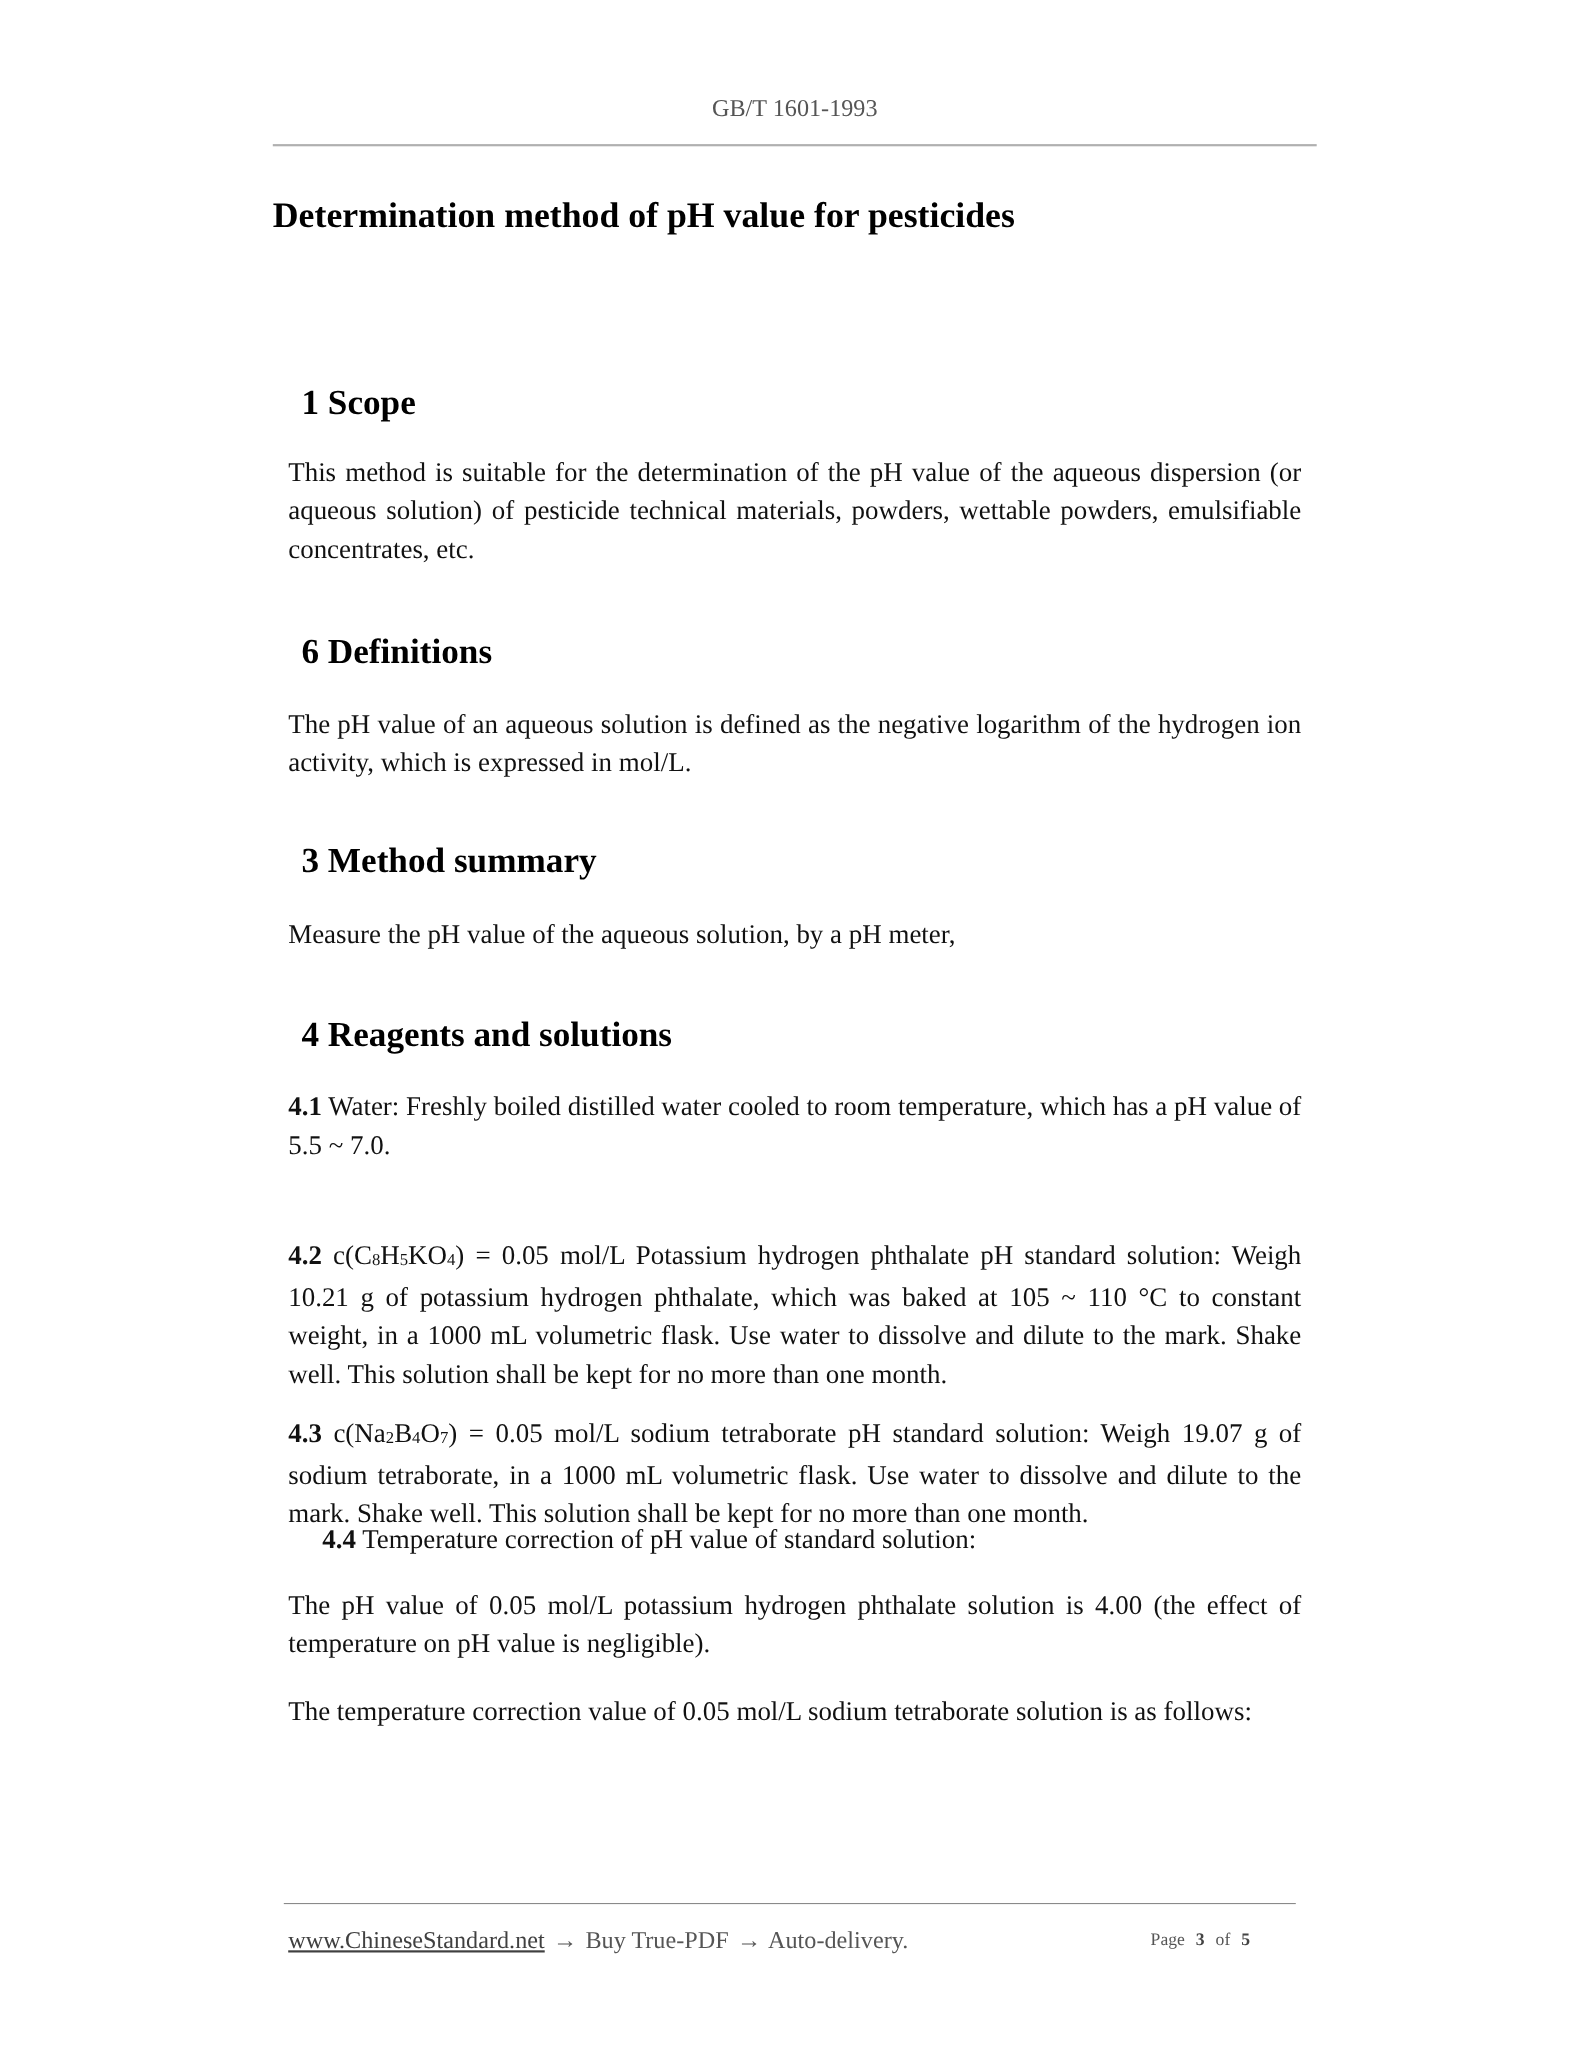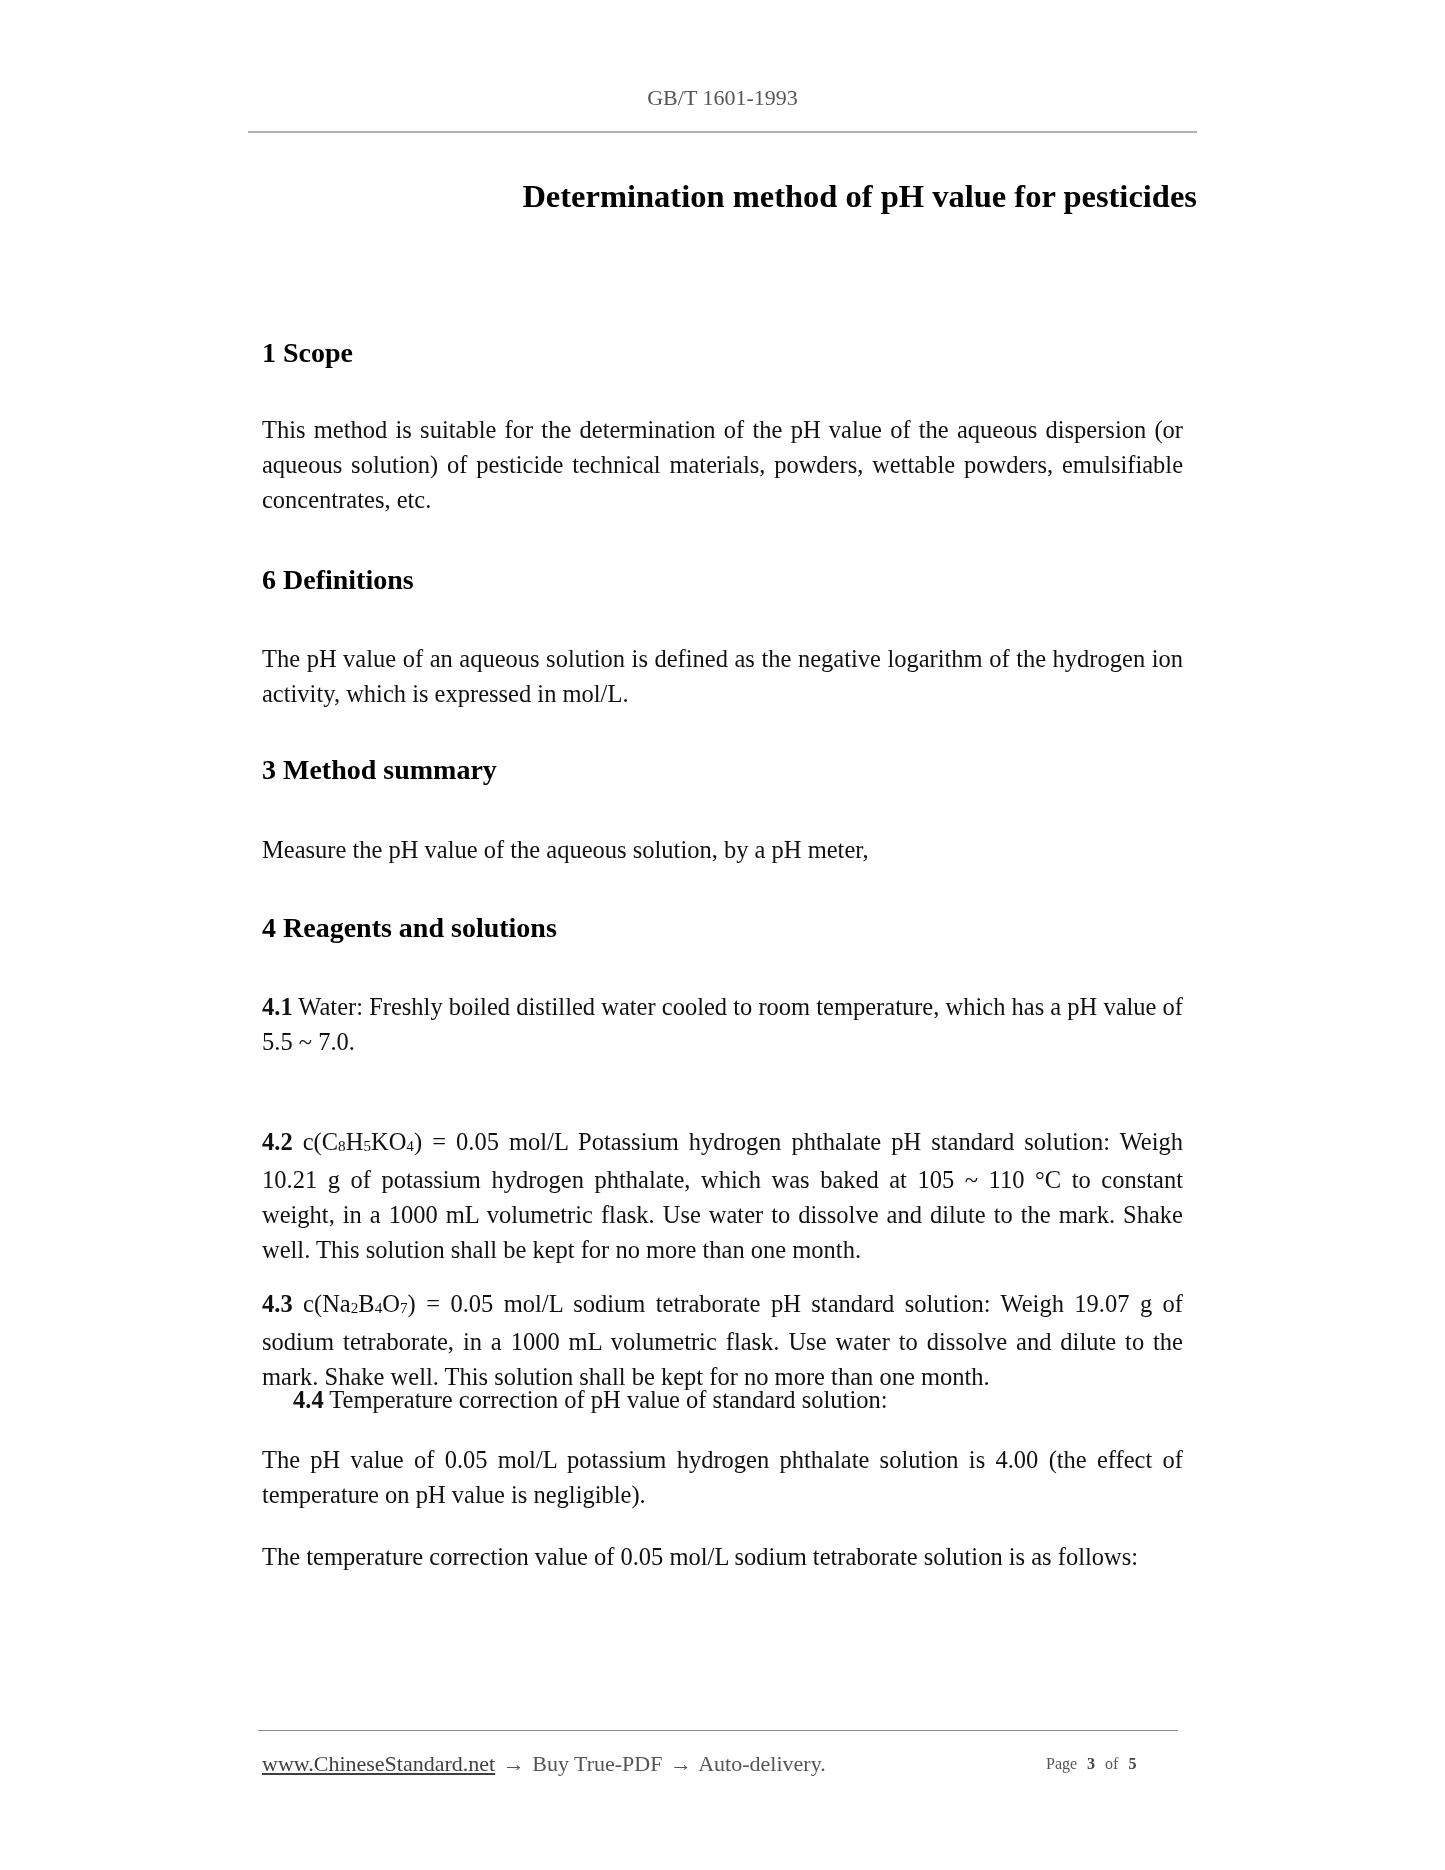--- a/index.html
+++ b/index.html
@@ -37,33 +37,33 @@
       top: 131px;
       width: 949px;
       height: 2px;
       background: #b0b0b0;
     }
     .doc-title {
       position: absolute;
       left: 248px;
       width: 949px;
       top: 176px;
-      text-align: right;
+      text-align: left;
       font-weight: bold;
       font-size: 32.5px;
       line-height: 40px;
       margin: 0;
       color: #000000;
     }
     .section-heading {
       position: absolute;
       left: 262px;
-      margin: 0;
+      margin: 12px;
       font-weight: bold;
-      font-size: 28px;
+      font-size: 32px;
       line-height: 40px;
       color: #000000;
     }
     .para {
       position: absolute;
       left: 262px;
       width: 921px;
       margin: 0;
       font-size: 24.5px;
       line-height: 35px;

